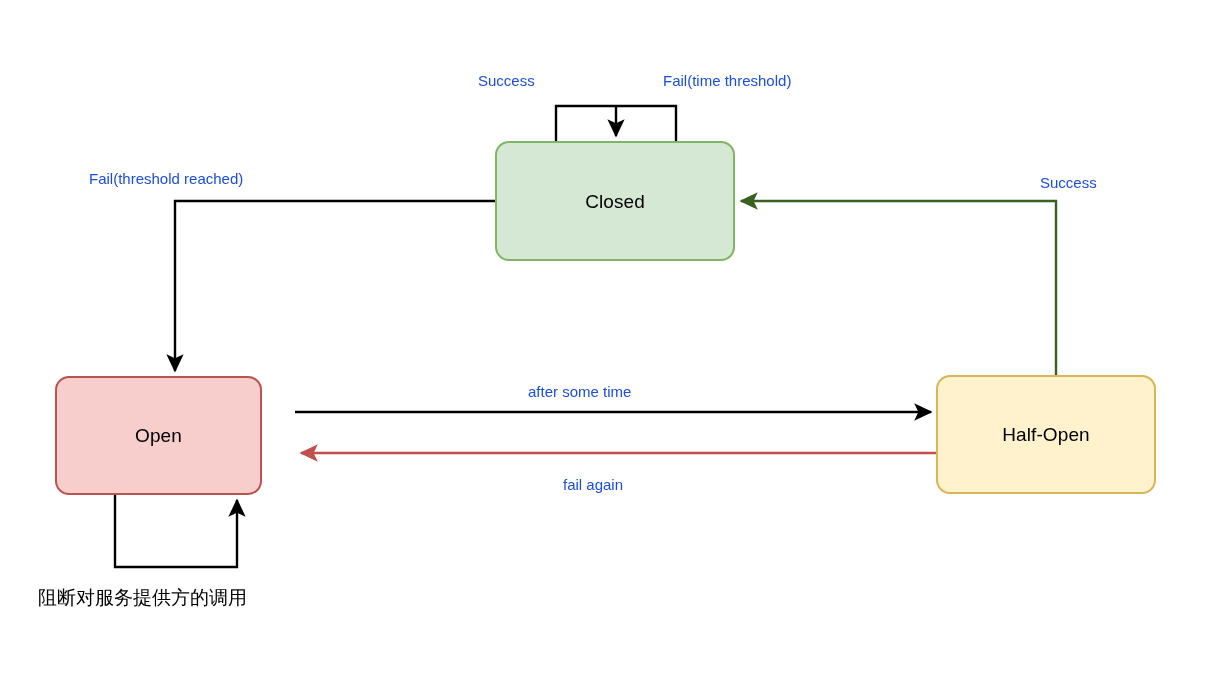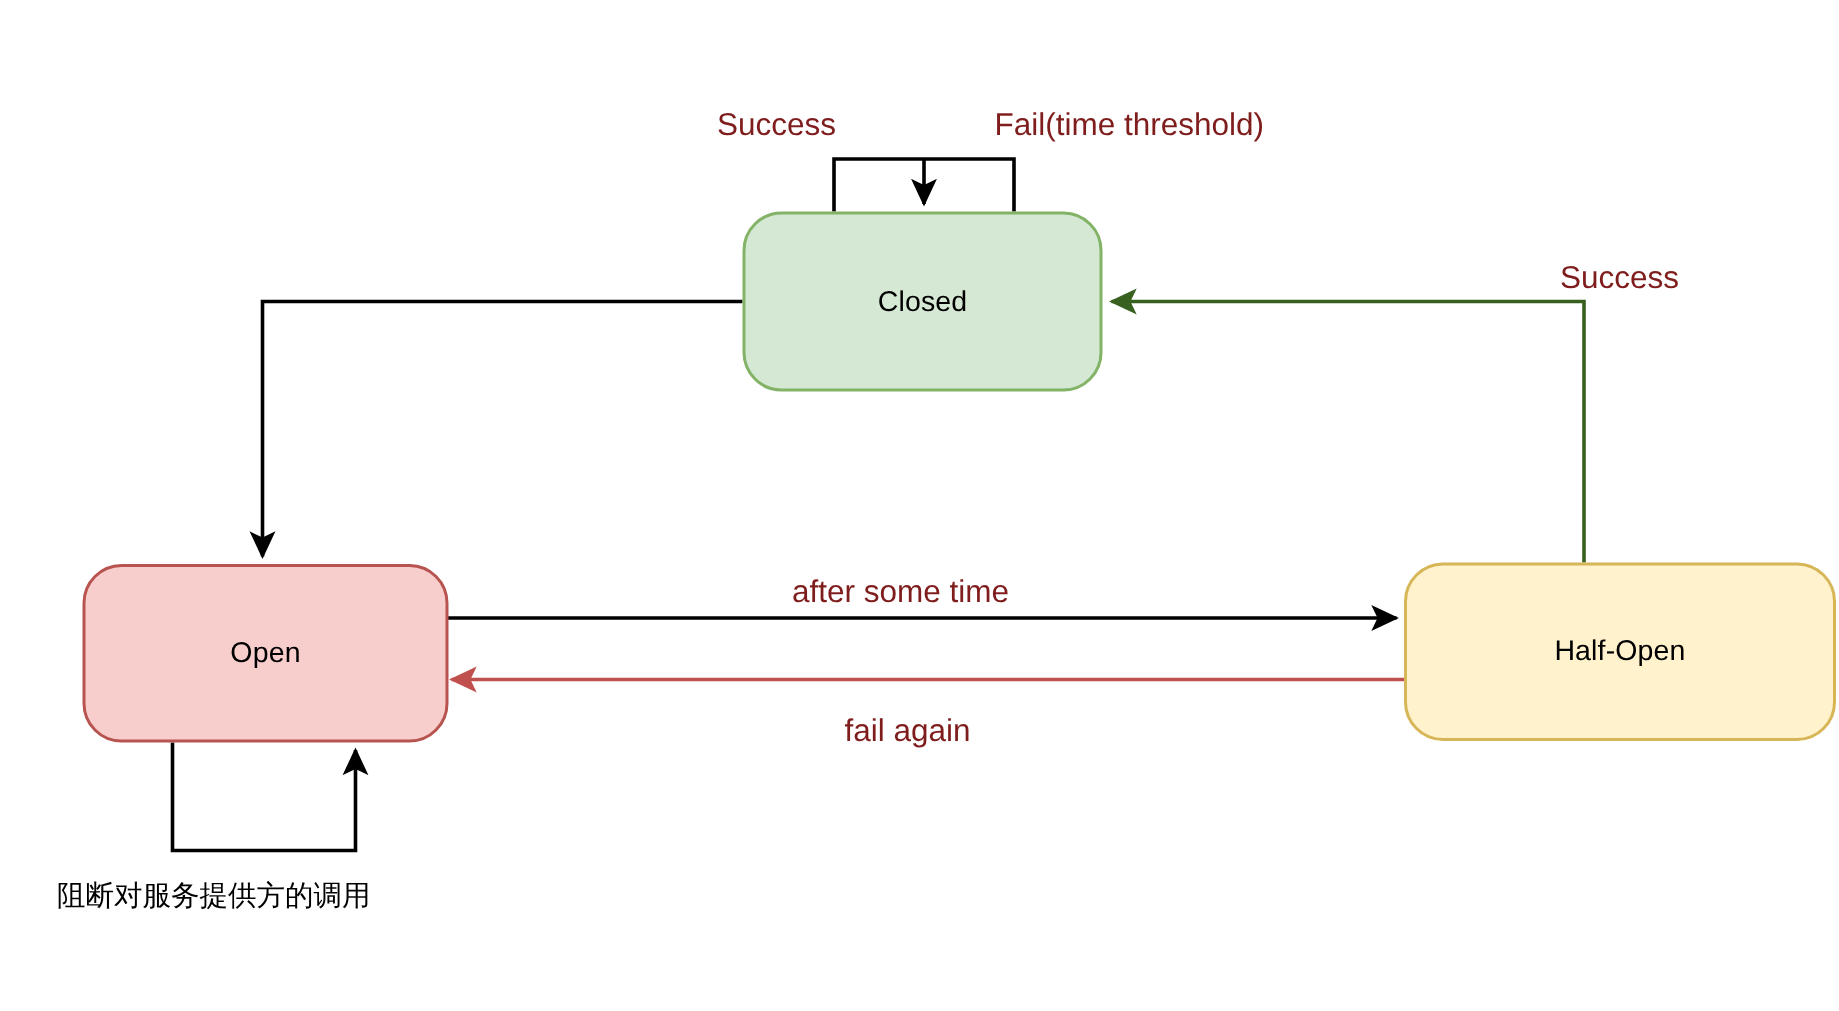--- a/index.html
+++ b/index.html
@@ -21,21 +21,21 @@
   #edge-layer {
     position: absolute;
     left: 0;
     top: 0;
     width: 1226px;
     height: 674px;
   }
   .state-node {
     position: absolute;
     box-sizing: border-box;
-    border-radius: 26px;
+    border-radius: 14px;
     border-width: 2px;
     border-style: solid;
     display: flex;
     align-items: center;
     justify-content: center;
   }
   .state-label {
     font-size: 19px;
     color: #000000;
     line-height: 1;
@@ -46,37 +46,37 @@
     left: 495px;
     top: 141px;
     width: 240px;
     height: 120px;
     background: #d5e8d4;
     border-color: #82b366;
   }
   #node-open {
     left: 55px;
     top: 376px;
-    width: 244px;
+    width: 207px;
     height: 119px;
     background: #f8cecc;
     border-color: #b85450;
   }
   #node-half-open {
     left: 936px;
     top: 375px;
-    width: 288px;
+    width: 220px;
     height: 119px;
     background: #fff2cc;
     border-color: #d6b656;
   }
   .edge-label {
     position: absolute;
-    font-size: 21px;
-    color: #7f1d1d;
+    font-size: 15px;
+    color: #1d4ed8;
     line-height: 1;
     white-space: nowrap;
   }
   .note-text {
     position: absolute;
     font-size: 19px;
     color: #000000;
     line-height: 1;
     white-space: nowrap;
   }
@@ -129,20 +129,21 @@
   </div>
 
   <div class="state-node" id="node-half-open">
     <span class="state-label">Half-Open</span>
   </div>
 
   <div class="edge-label" id="label-success-top">Success</div>
 
   <div class="edge-label" id="label-fail-under">Fail(time threshold)</div>
 
+  <div class="edge-label" id="label-fail-threshold">Fail(threshold reached)</div>
 
   <div class="edge-label" id="label-success-right">Success</div>
 
   <div class="edge-label" id="label-after-some-time">after some time</div>
 
   <div class="edge-label" id="label-fail-again">fail again</div>
 
   <div class="note-text" id="note-block-calls">阻断对服务提供方的调用</div>
 
 </div>

